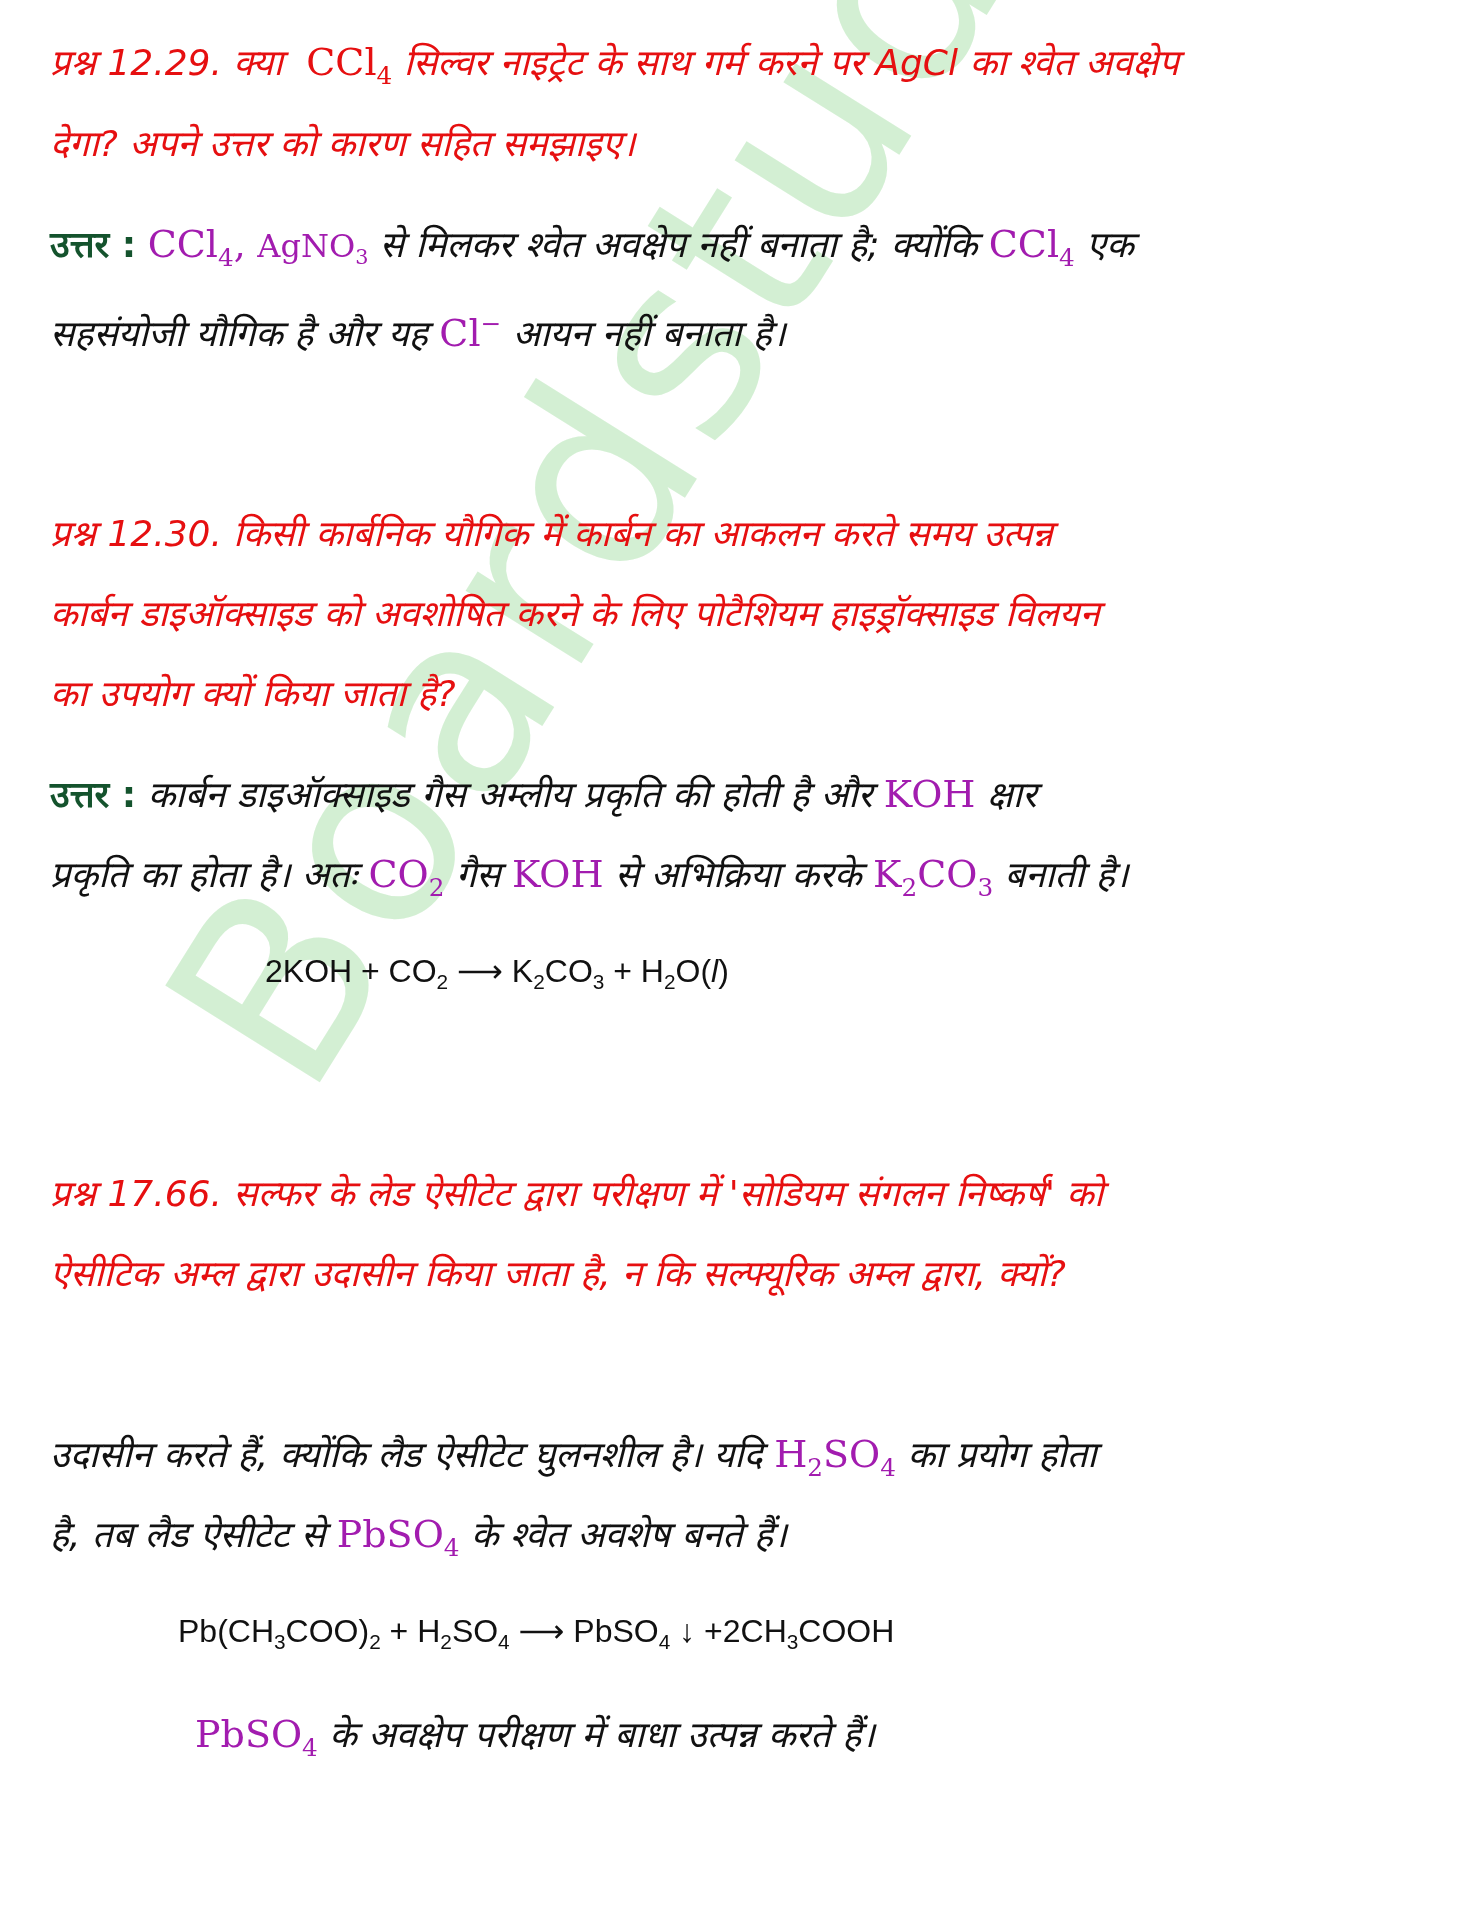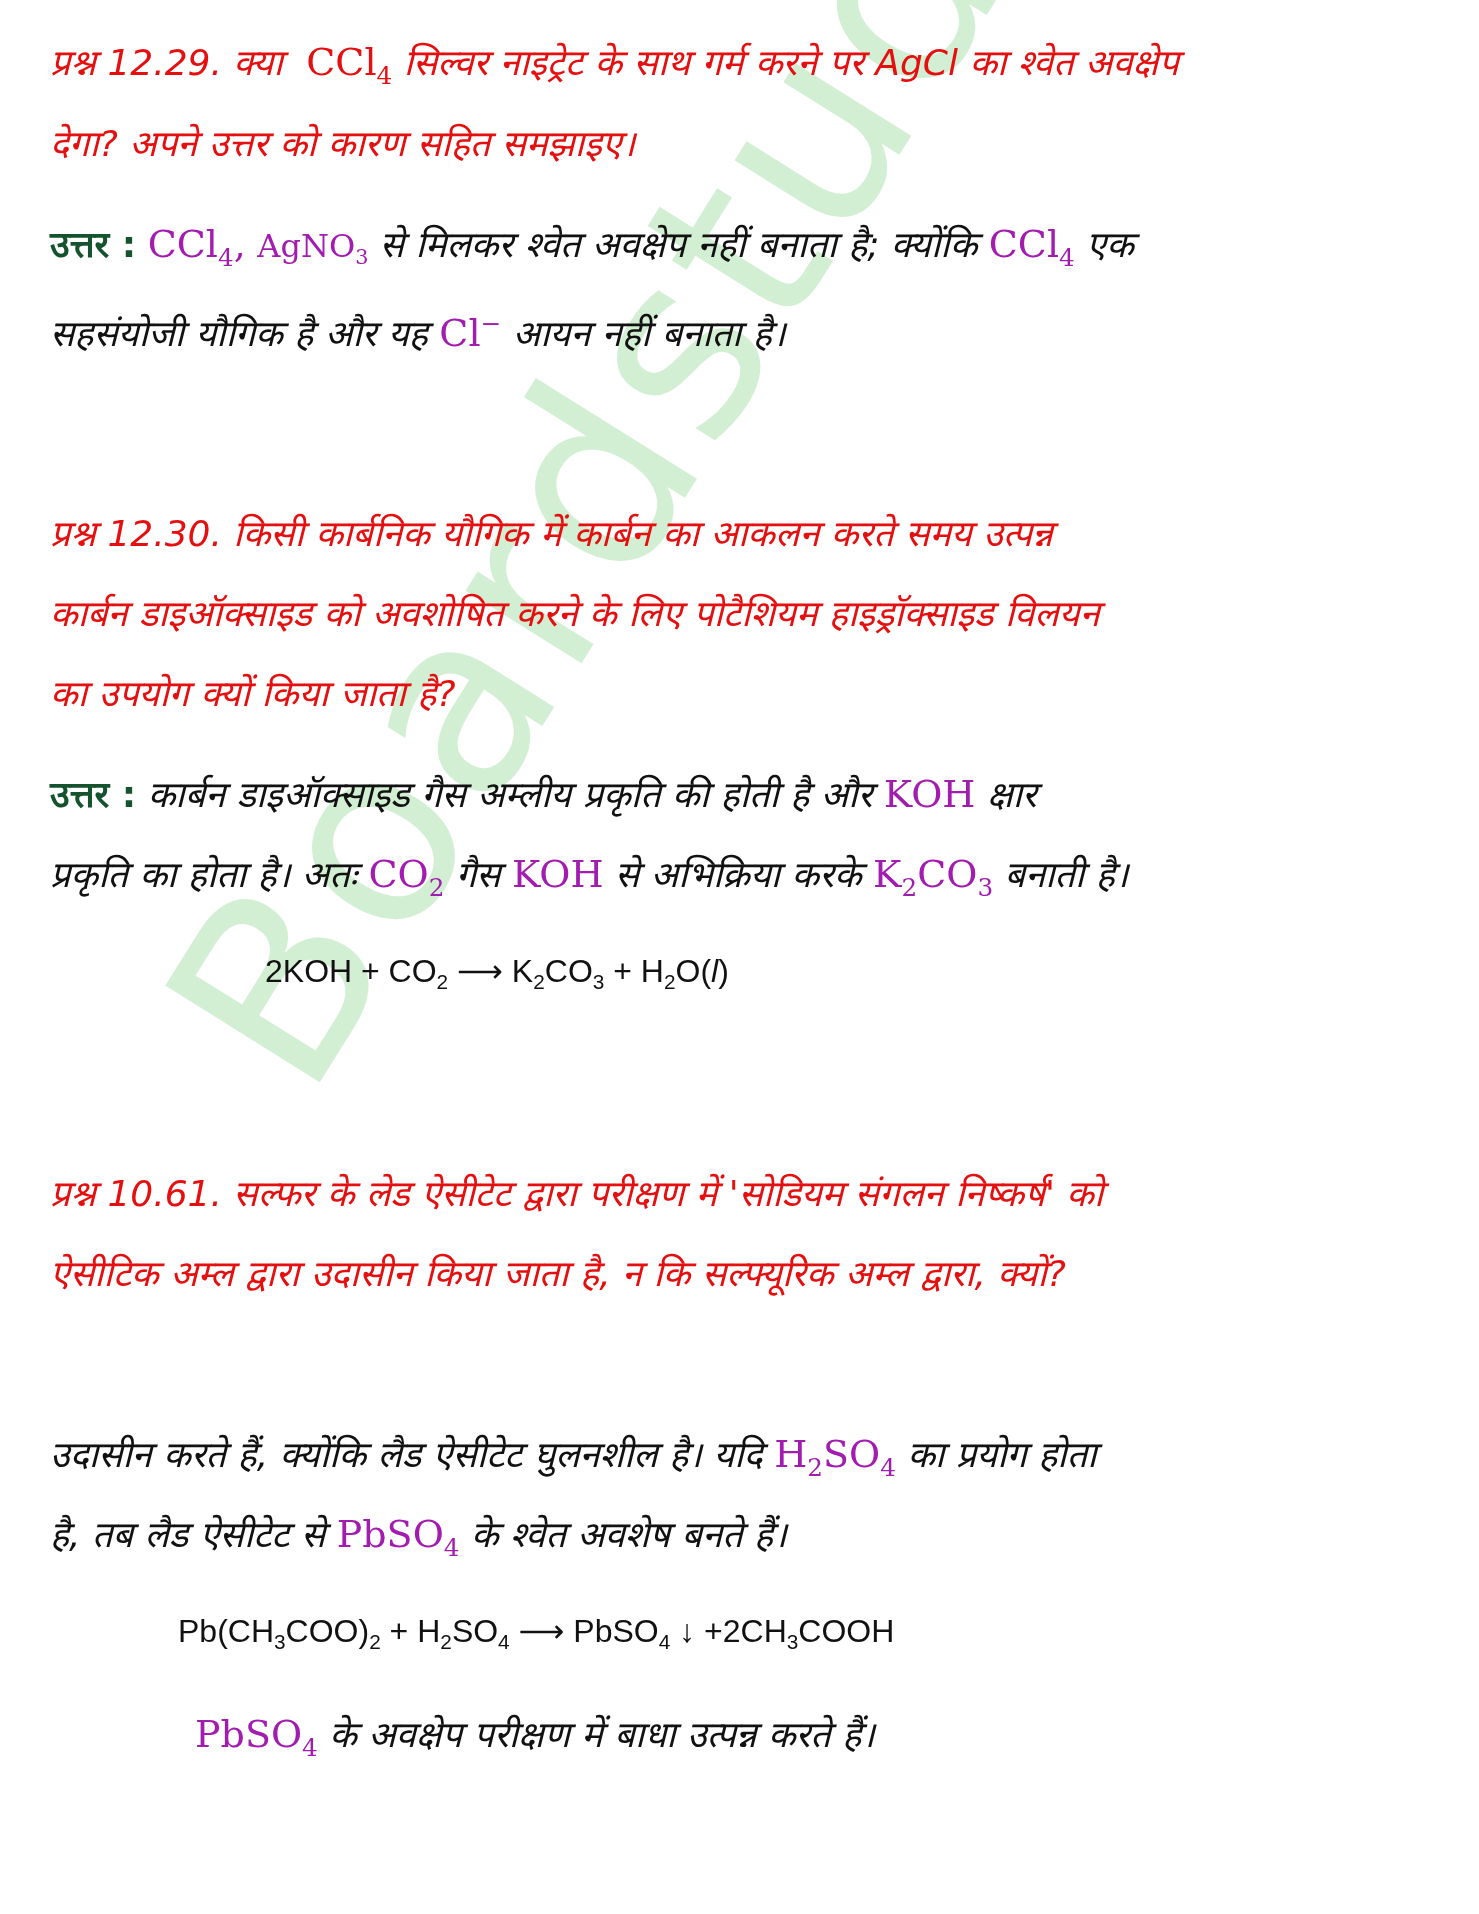--- a/index.html
+++ b/index.html
@@ -80,21 +80,21 @@
   <div class="line a" style="top:772px">
     <span class="label">उत्तर :</span><span> कार्बन डाइऑक्साइड गैस अम्लीय प्रकृति की होती है और </span><span class="math">KOH</span><span> क्षार</span>
   </div>
   <div class="line a" style="top:852px">
     <span>प्रकृति का होता है। अतः </span><span class="math"><span>CO</span><sub>2</sub></span><span> गैस </span><span class="math">KOH</span><span> से अभिक्रिया करके </span><span class="math"><span>K</span><sub>2</sub><span>CO</span><sub>3</sub></span><span> बनाती है।</span>
   </div>
   <div class="eq" style="left:265px; top:952px">
     <span>2KOH + CO</span><sub>2</sub><span> ⟶ K</span><sub>2</sub><span>CO</span><sub>3</sub><span> + H</span><sub>2</sub><span>O(</span><i>l</i><span>)</span>
   </div>
 
-  <div class="line q" style="top:1172px">प्रश्न 10.61. सल्फर के लेड ऐसीटेट द्वारा परीक्षण में 'सोडियम संगलन निष्कर्ष' को</div>
+  <div class="line q" style="top:1172px">प्रश्न 17.66. सल्फर के लेड ऐसीटेट द्वारा परीक्षण में 'सोडियम संगलन निष्कर्ष' को</div>
   <div class="line q" style="top:1252px">ऐसीटिक अम्ल द्वारा उदासीन किया जाता है, न कि सल्फ्यूरिक अम्ल द्वारा, क्यों?</div>
 
   <div class="line a" style="top:1432px">
     <span>उदासीन करते हैं, क्योंकि लैड ऐसीटेट घुलनशील है। यदि </span><span class="math"><span>H</span><sub>2</sub><span>SO</span><sub>4</sub></span><span> का प्रयोग होता</span>
   </div>
   <div class="line a" style="top:1512px">
     <span>है, तब लैड ऐसीटेट से </span><span class="math"><span>PbSO</span><sub>4</sub></span><span> के श्वेत अवशेष बनते हैं।</span>
   </div>
   <div class="eq" style="left:178px; top:1612px">
     <span>Pb(CH</span><sub>3</sub><span>COO)</span><sub>2</sub><span> + H</span><sub>2</sub><span>SO</span><sub>4</sub><span> ⟶ PbSO</span><sub>4</sub><span> ↓ +2CH</span><sub>3</sub><span>COOH</span>

